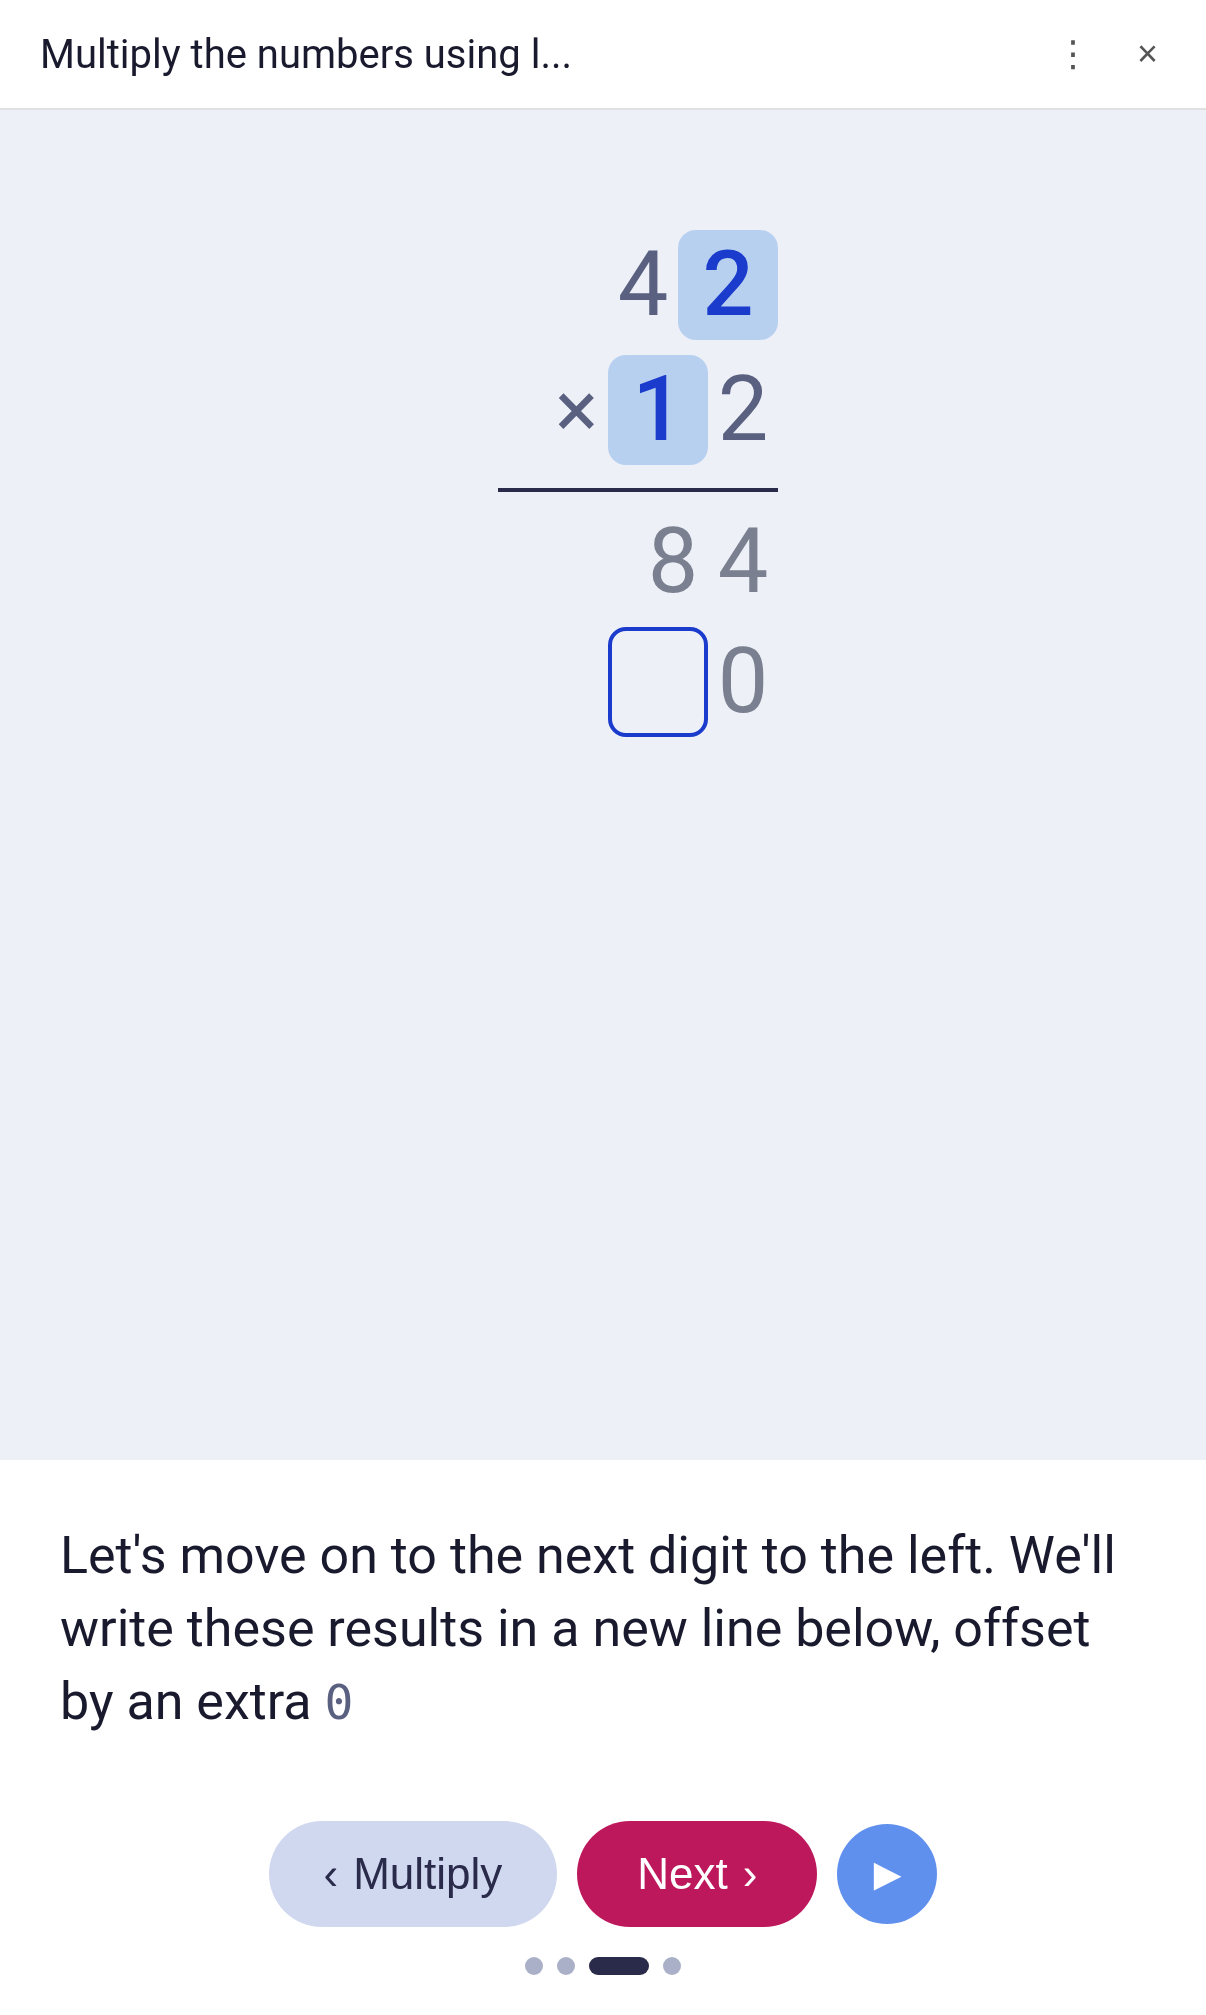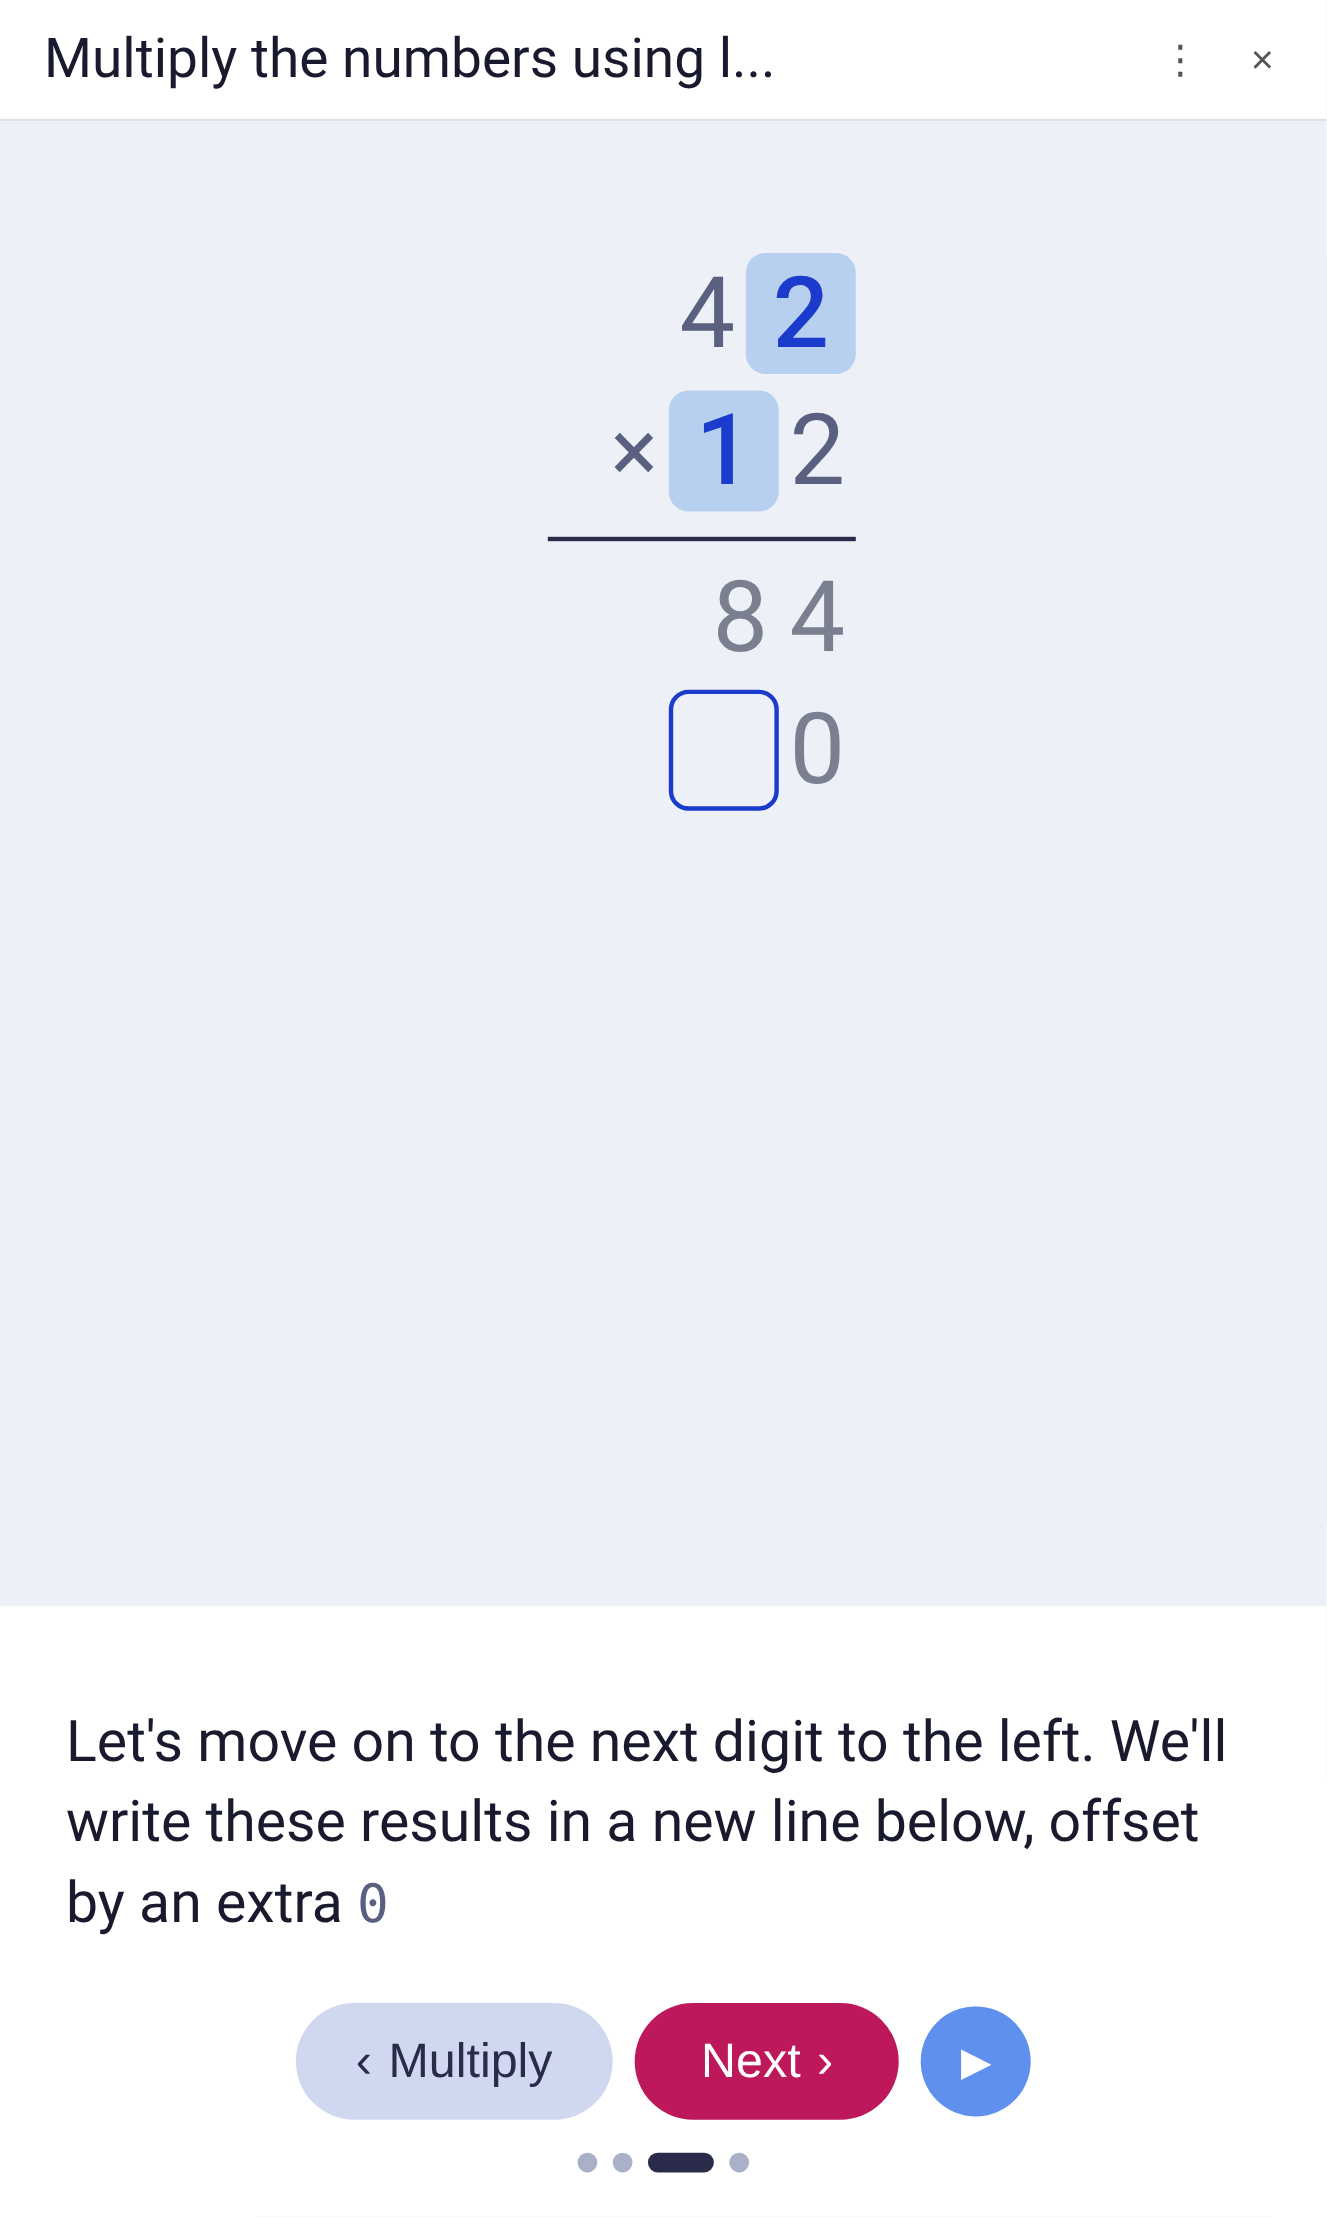--- a/index.html
+++ b/index.html
@@ -20,21 +20,21 @@
       display: flex;
       align-items: center;
       justify-content: space-between;
       padding: 30px 40px;
       background: #fff;
       border-bottom: 2px solid #e0e0e0;
       height: 110px;
     }
 
     .header-title {
-      font-size: 50px;
+      font-size: 40px;
       color: #1a1a2e;
       font-weight: 400;
     }
 
     .header-icons {
       display: flex;
       align-items: center;
       gap: 30px;
     }
 
@@ -117,21 +117,21 @@
       align-items: center;
       justify-content: center;
     }
 
     .bottom-section {
       background: #fff;
       height: 555px;
       display: flex;
       flex-direction: column;
       justify-content: space-between;
-      padding: 88px 60px 40px 60px;
+      padding: 60px 60px 40px 60px;
     }
 
     .explanation-text {
       font-size: 52px;
       color: #1a1a2e;
       font-weight: 400;
       line-height: 1.4;
     }
 
     .explanation-text .zero-inline {

